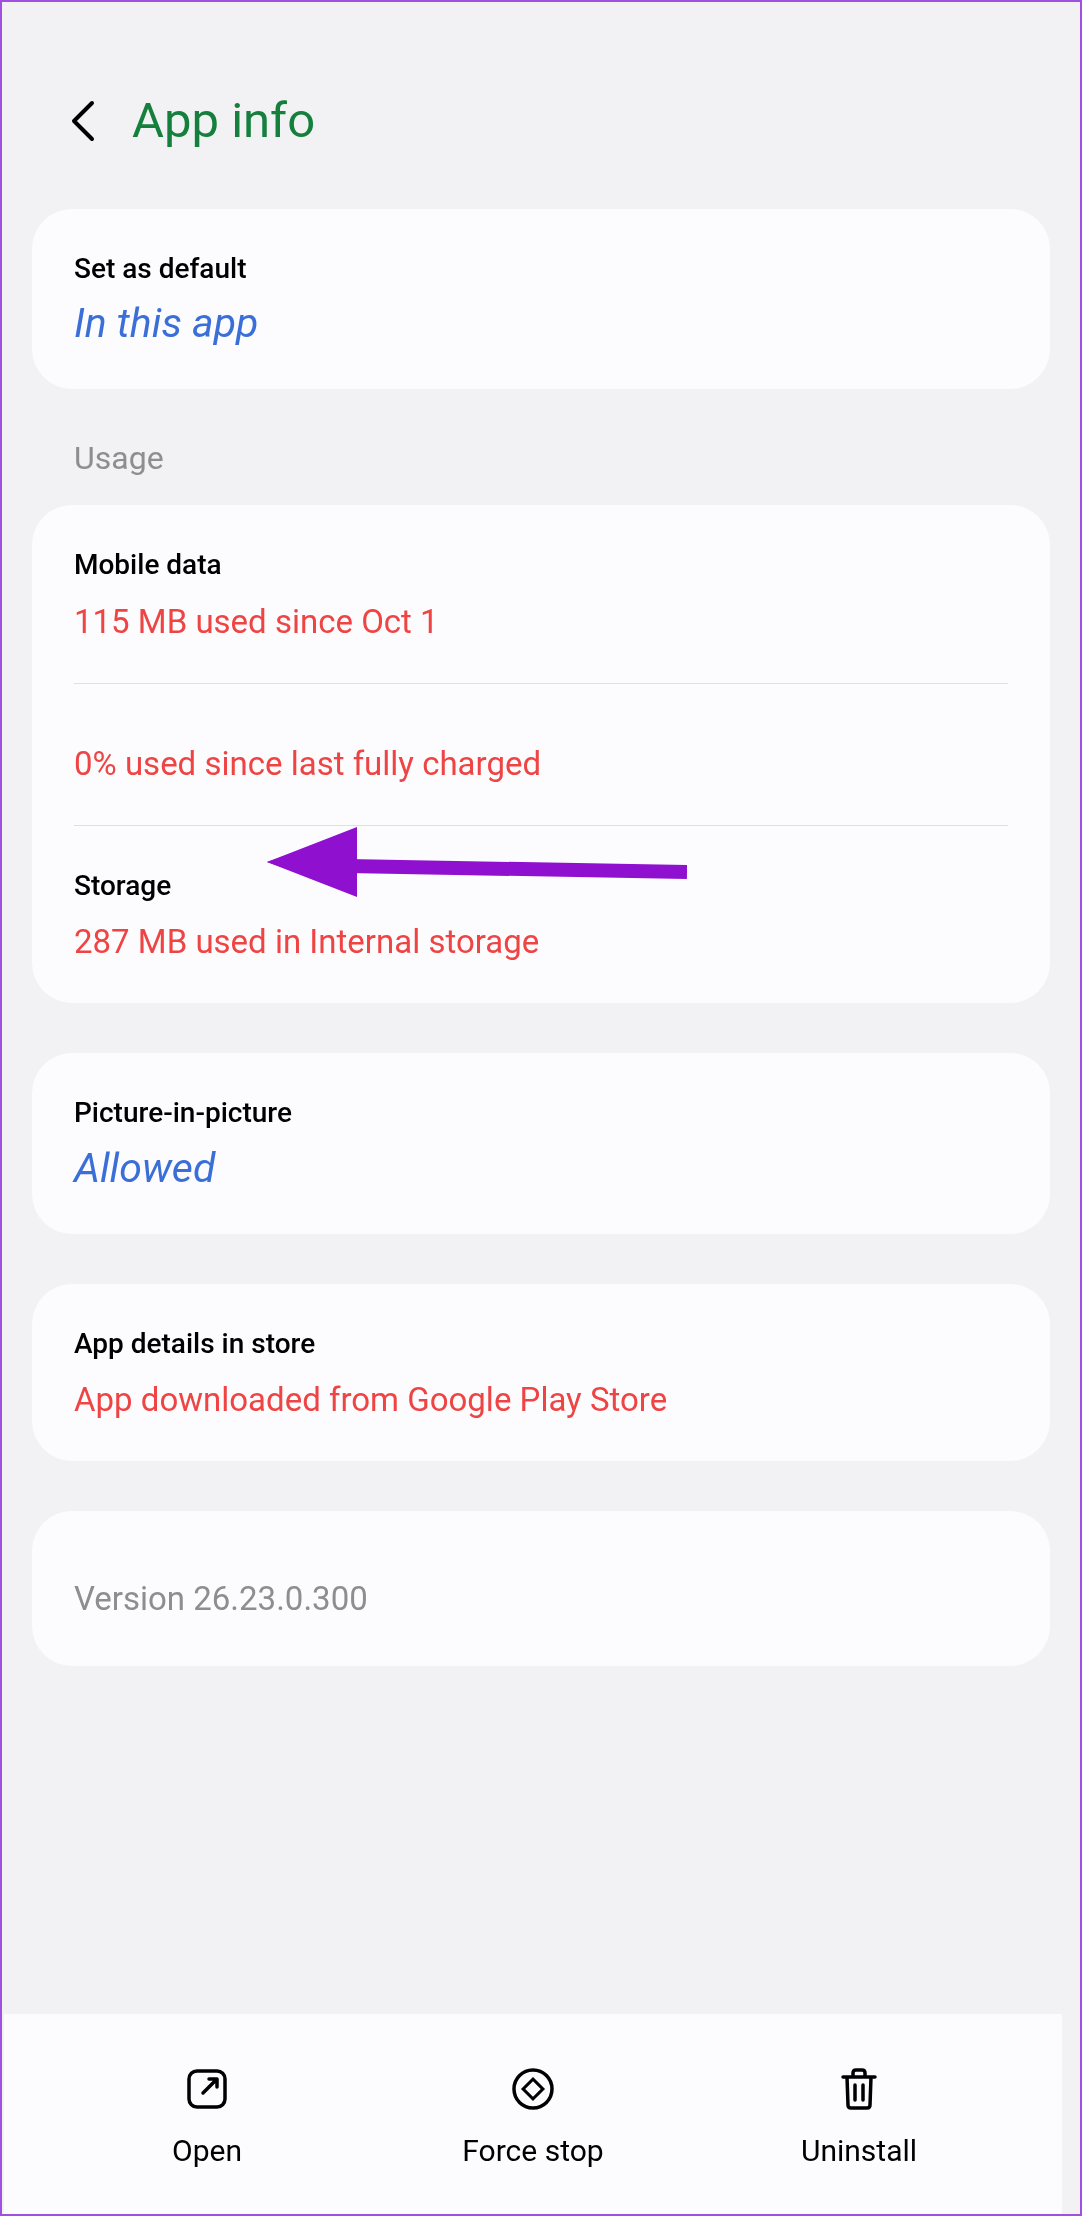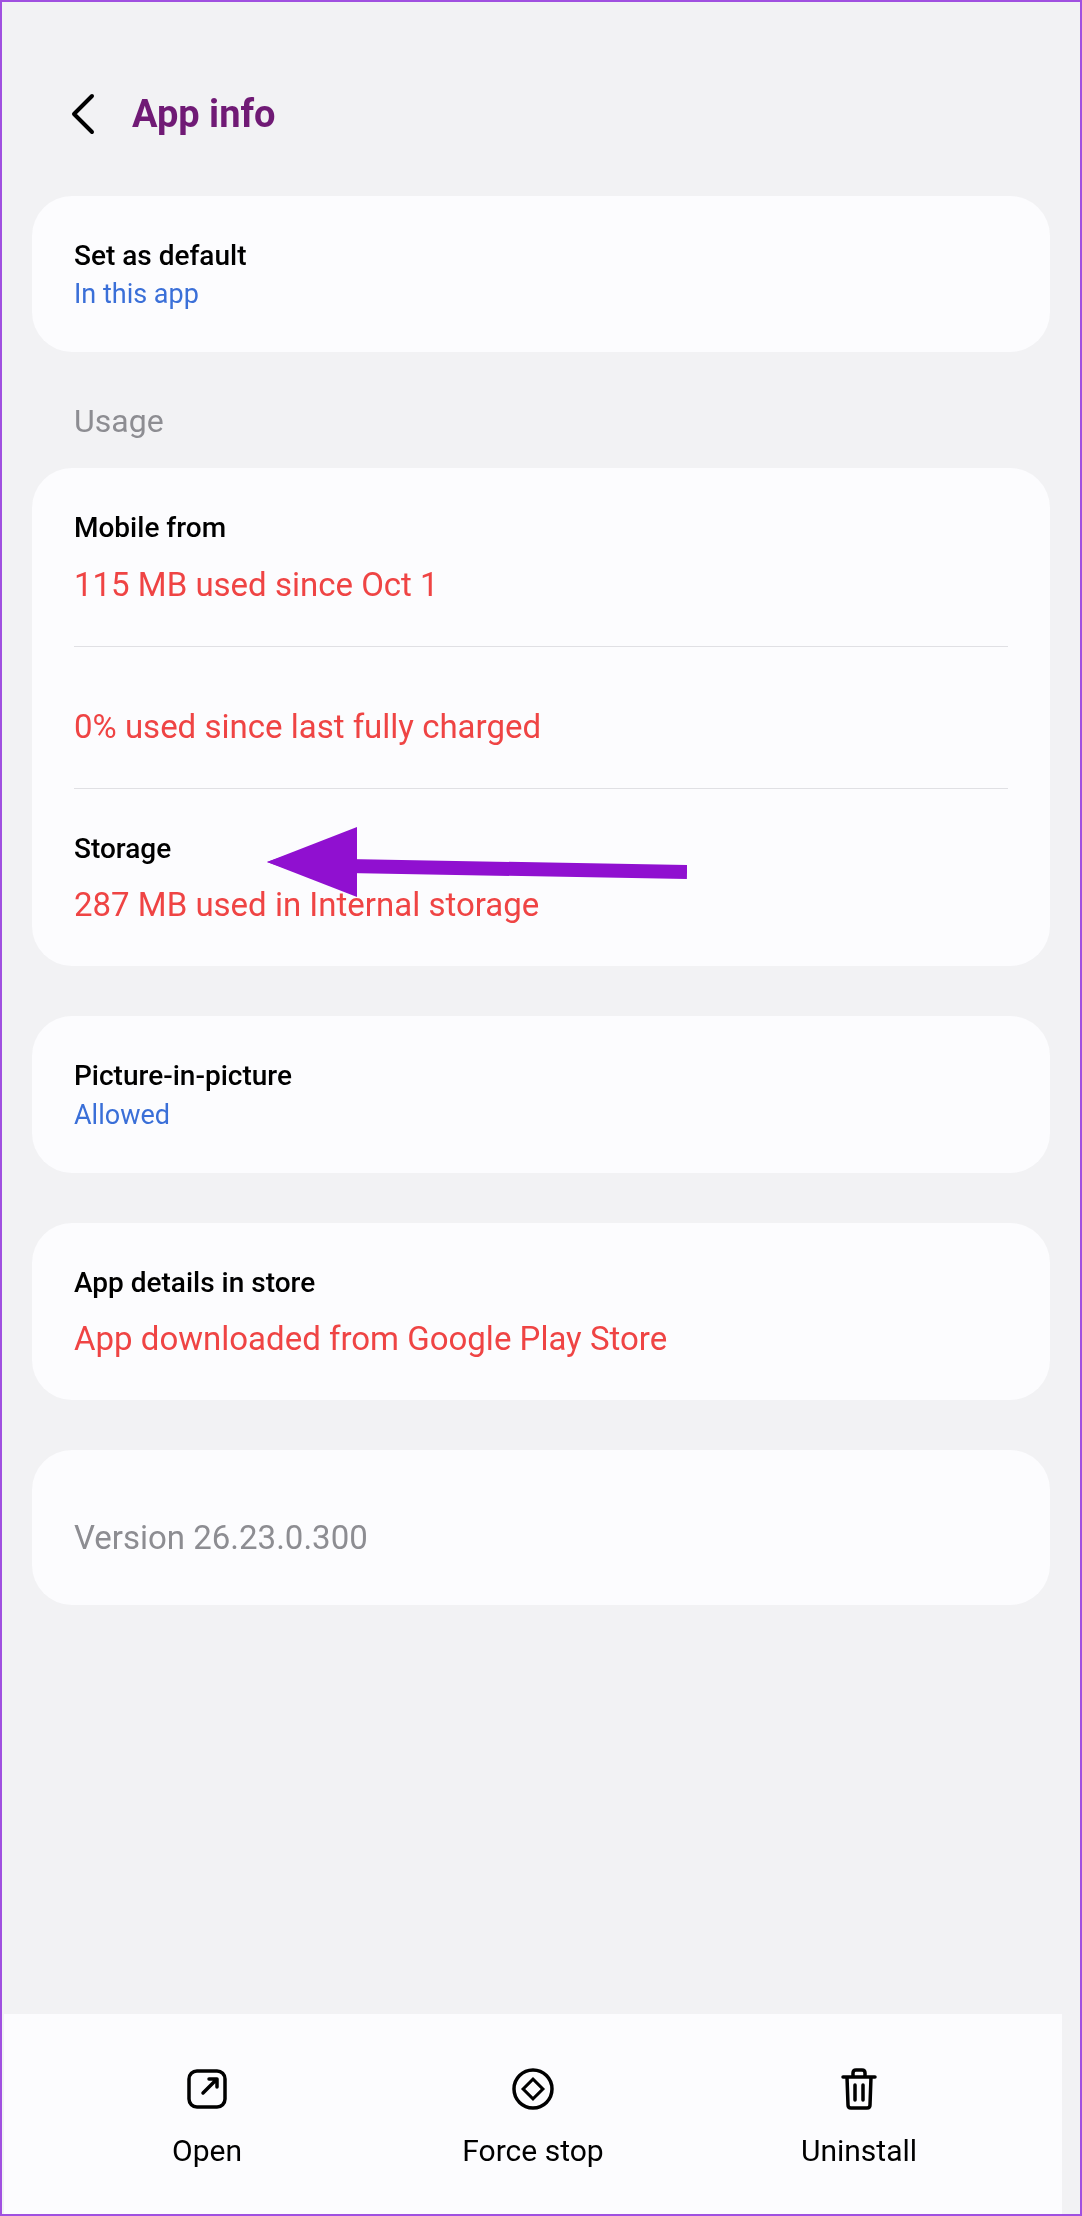--- a/index.html
+++ b/index.html
@@ -22,42 +22,43 @@
       gap: 30px;
     }
     .back-icon {
       width: 40px;
       height: 40px;
       display: flex;
       align-items: center;
       justify-content: center;
     }
     .page-title {
-      font-size: 38px;
-      font-weight: 700;
-      color: #701a75;
+      font-size: 49px;
+      font-weight: 400;
+      color: #15803d;
     }
     .card {
       background: #fcfcfe;
       border-radius: 40px;
       margin: 0 30px 50px 30px;
     }
     .item {
       padding: 42px 42px;
     }
     .item-title {
       font-size: 28px;
       font-weight: 500;
       color: #000;
       line-height: 1.3;
     }
     .item-sub-blue {
-      font-size: 27px;
+      font-size: 41px;
       color: #3a6fd8;
-      margin-top: 4px;
+      margin-top: 12px;
+      font-style: italic;
     }
     .item-sub-gray {
       font-size: 33px;
       color: #ef4444;
       margin-top: 18px;
     }
     .section-label {
       font-size: 32px;
       color: #8d8d92;
       padding: 0 72px 28px 72px;
@@ -134,21 +135,21 @@
   <div class="item">
     <div class="item-title">Set as default</div>
     <div class="item-sub-blue">In this app</div>
   </div>
 </div>
 
 <div class="section-label">Usage</div>
 
 <div class="card">
   <div class="item">
-    <div class="item-title">Mobile from</div>
+    <div class="item-title">Mobile data</div>
     <div class="item-sub-gray">115 MB used since Oct 1</div>
   </div>
   <div class="divider"></div>
   <div class="item">
     <div class="item-sub-gray">0% used since last fully charged</div>
   </div>
   <div class="divider"></div>
   <div class="item">
     <div class="item-title">Storage</div>
     <div class="item-sub-gray">287 MB used in Internal storage</div>

